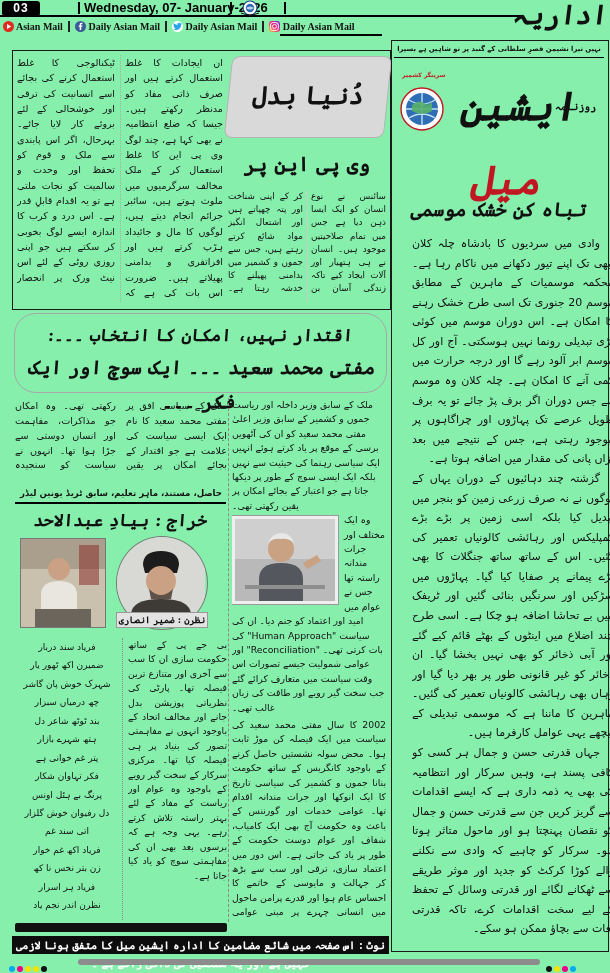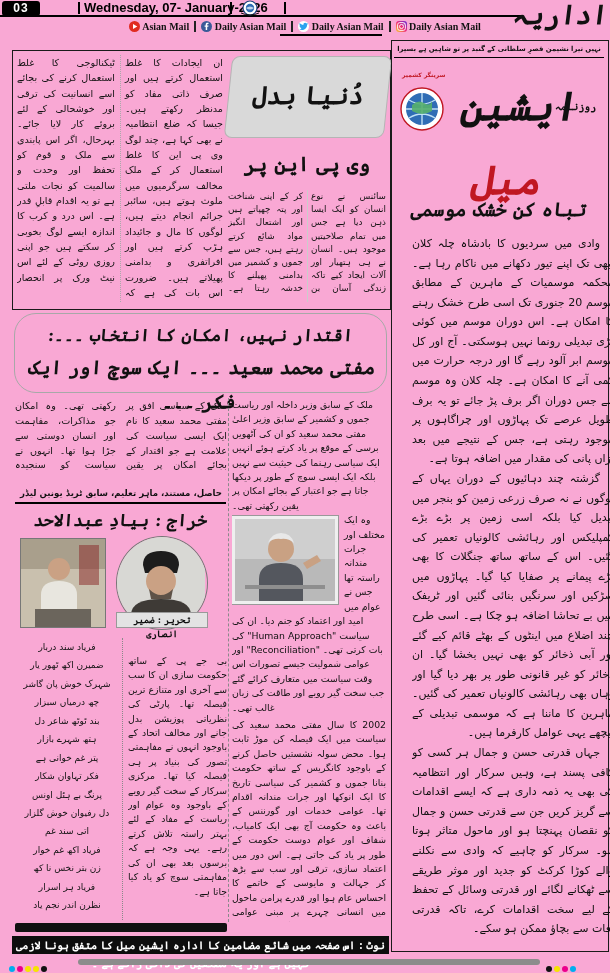--- a/index.html
+++ b/index.html
@@ -1,32 +1,32 @@
 <!DOCTYPE html>
 <html lang="ur"><head>
 <meta charset="utf-8">
 <style>
   html,body{margin:0;padding:0;background:#e8e8e8;}
-  #page{position:relative;width:610px;height:973px;background:#f9a8d4;overflow:hidden;
+  #page{position:relative;width:610px;height:973px;background:#86efac;overflow:hidden;
         font-family:"DejaVu Sans",sans-serif;color:#111;}
   .ur{direction:rtl;unicode-bidi:plaintext;}
   .just{text-align:justify;}
   .abs{position:absolute;}
   .hid{overflow:hidden;}
 
   
   .top-rule{left:0;top:15px;width:522px;height:2px;background:#000;}
   .pagenum{left:2px;top:1px;width:38px;height:15px;background:#000;color:#fff;
            border-radius:3px;font:bold 12px/15px "Liberation Sans",sans-serif;text-align:center;letter-spacing:1px;}
   .date-en{left:84px;top:0px;width:200px;font:bold 13px/16px "Liberation Sans",sans-serif;color:#000;}
   .vbar{top:2px;width:2px;height:12px;background:#000;}
   .minilogo{left:237px;top:0px;width:26px;height:16px;}
   .section-cal{right:2px;top:-4px;width:95px;height:38px;font:bold 27px/38px "DejaVu Serif",serif;
                text-align:center;transform:skewX(-8deg);}
-  .social-row{left:0;top:19px;width:610px;height:15px;text-align:center;font:bold 10px/15px "Liberation Serif",serif;}
+  .social-row{left:0;top:19px;width:610px;height:15px;font:bold 10px/15px "Liberation Serif",serif;}
   .social-item{display:inline-block;margin:0 3px;}
   .social-icon{display:inline-block;vertical-align:-2px;width:11px;height:11px;border-radius:50%;position:relative;}
   .soc-sep{display:inline-block;margin:0 2px;width:2px;height:11px;background:#222;vertical-align:-2px;}
   .social-underline{left:280px;top:34px;width:102px;height:2px;background:#000;}
 
   
   .framed{border:1.5px solid #1a1a1a;}
   .body-text{font-size:10px;line-height:1.62;}
   .caption-bar{background:#e3e3e3;border:1px solid #999;font:bold 9px/14px "DejaVu Serif",serif;
                text-align:center;}
@@ -56,21 +56,21 @@
                 text-align:center;transform:skewX(-5deg);}
   .photo-frame{border:1px solid #777;box-sizing:border-box;}
   #tribute-photo1{left:20px;top:538px;width:86px;height:90px;}
   #tribute-photo2{left:116px;top:536px;width:90px;height:92px;border-radius:50%;overflow:hidden;border:1px solid #777;}
   #tribute-caption{left:116px;top:612px;width:90px;height:14px;}
 
   #poem-col{left:15px;top:638px;width:104px;height:282px;font-size:9px;line-height:2.05;
             text-align:center;white-space:pre-line;}
   .v-dotted{width:0;border-left:1px dotted #8a8a8a;}
   .v-dashed{width:0;border-left:1px dashed #8a8a8a;}
-  #tribute-textcol{left:128px;top:638px;width:99px;height:282px;font-size:9.3px;line-height:1.55;margin-top:16px;}
+  #tribute-textcol{left:128px;top:638px;width:99px;height:282px;font-size:9.3px;line-height:1.55;}
 
   #mufti-rightcol{left:232px;top:398px;width:154px;height:524px;font-size:9.3px;line-height:1.55;}
   .float-photo{float:left;margin:0 6px 2px 0;}
   #portrait-wrap{width:82px;}
   #portrait{width:82px;height:100px;border-radius:50%/48%;overflow:hidden;border:1px solid #888;}
   #portrait-caption{margin-top:3px;width:82px;}
   #speaking-photo{width:100px;height:82px;border:3px solid #efefef;outline:1px solid #999;margin:3px 6px 3px 0;}
 
   #poem-end{left:15px;top:923px;width:212px;height:9px;background:#111;border-radius:2px;}
   #note-bar{left:12px;top:936px;width:377px;height:18px;background:#0d0d0d;color:#fff;
@@ -166,21 +166,21 @@
   </div>
   <div class="abs" id="tribute-photo2">
     <svg width="88" height="90" viewBox="0 0 88 90">
       <rect width="88" height="90" fill="#d8d8d4"></rect>
       <path d="M26 28 q0 -14 18 -14 q18 0 18 14 l-2 8 H28 z" fill="#1c1c1c"></path>
       <circle cx="44" cy="44" r="15" fill="#caa184"></circle>
       <path d="M32 52 q12 12 24 0 l-2 10 H34 z" fill="#5e5248"></path>
       <path d="M14 90 V78 q0 -16 30 -16 q30 0 30 16 v12 z" fill="#3e3a36"></path>
     </svg>
   </div>
-  <div class="abs caption-bar ur" id="tribute-caption">تحریر : ضمیر انصاری</div>
+  <div class="abs caption-bar ur" id="tribute-caption">نظرن : ضمیر انصاری</div>
 
   <div class="abs hid ur" id="poem-col">فریاد سند دربار
 ضمیرن اکھ ٹھور یار
 شہرک خوش پان گاشر
 چھ درمیاں سبزار
 بند ٹوٹھ شاعر دل
 ہتھ شہرے بازار
 پتر غم خوانی ہے
 فکر تہاوان شکار
 پرنگ بے ہٹل اونس

